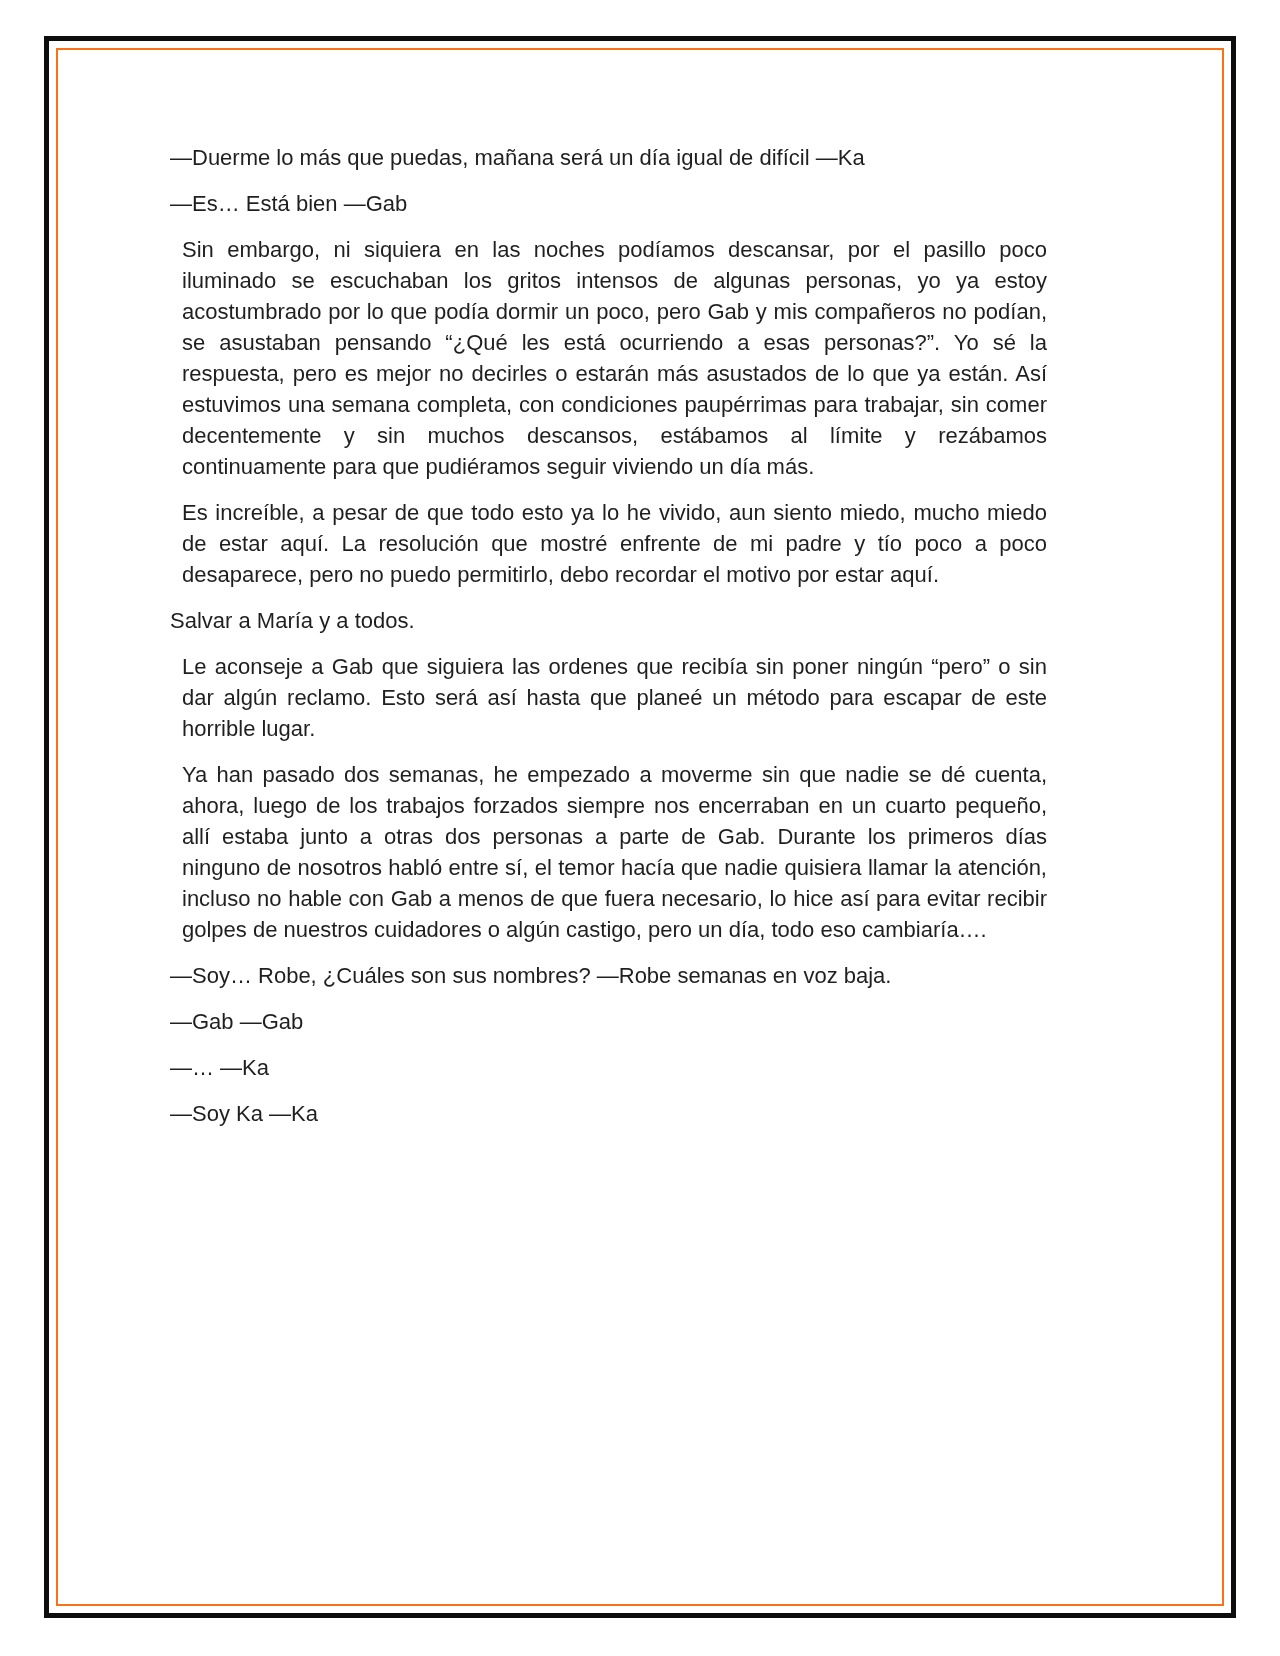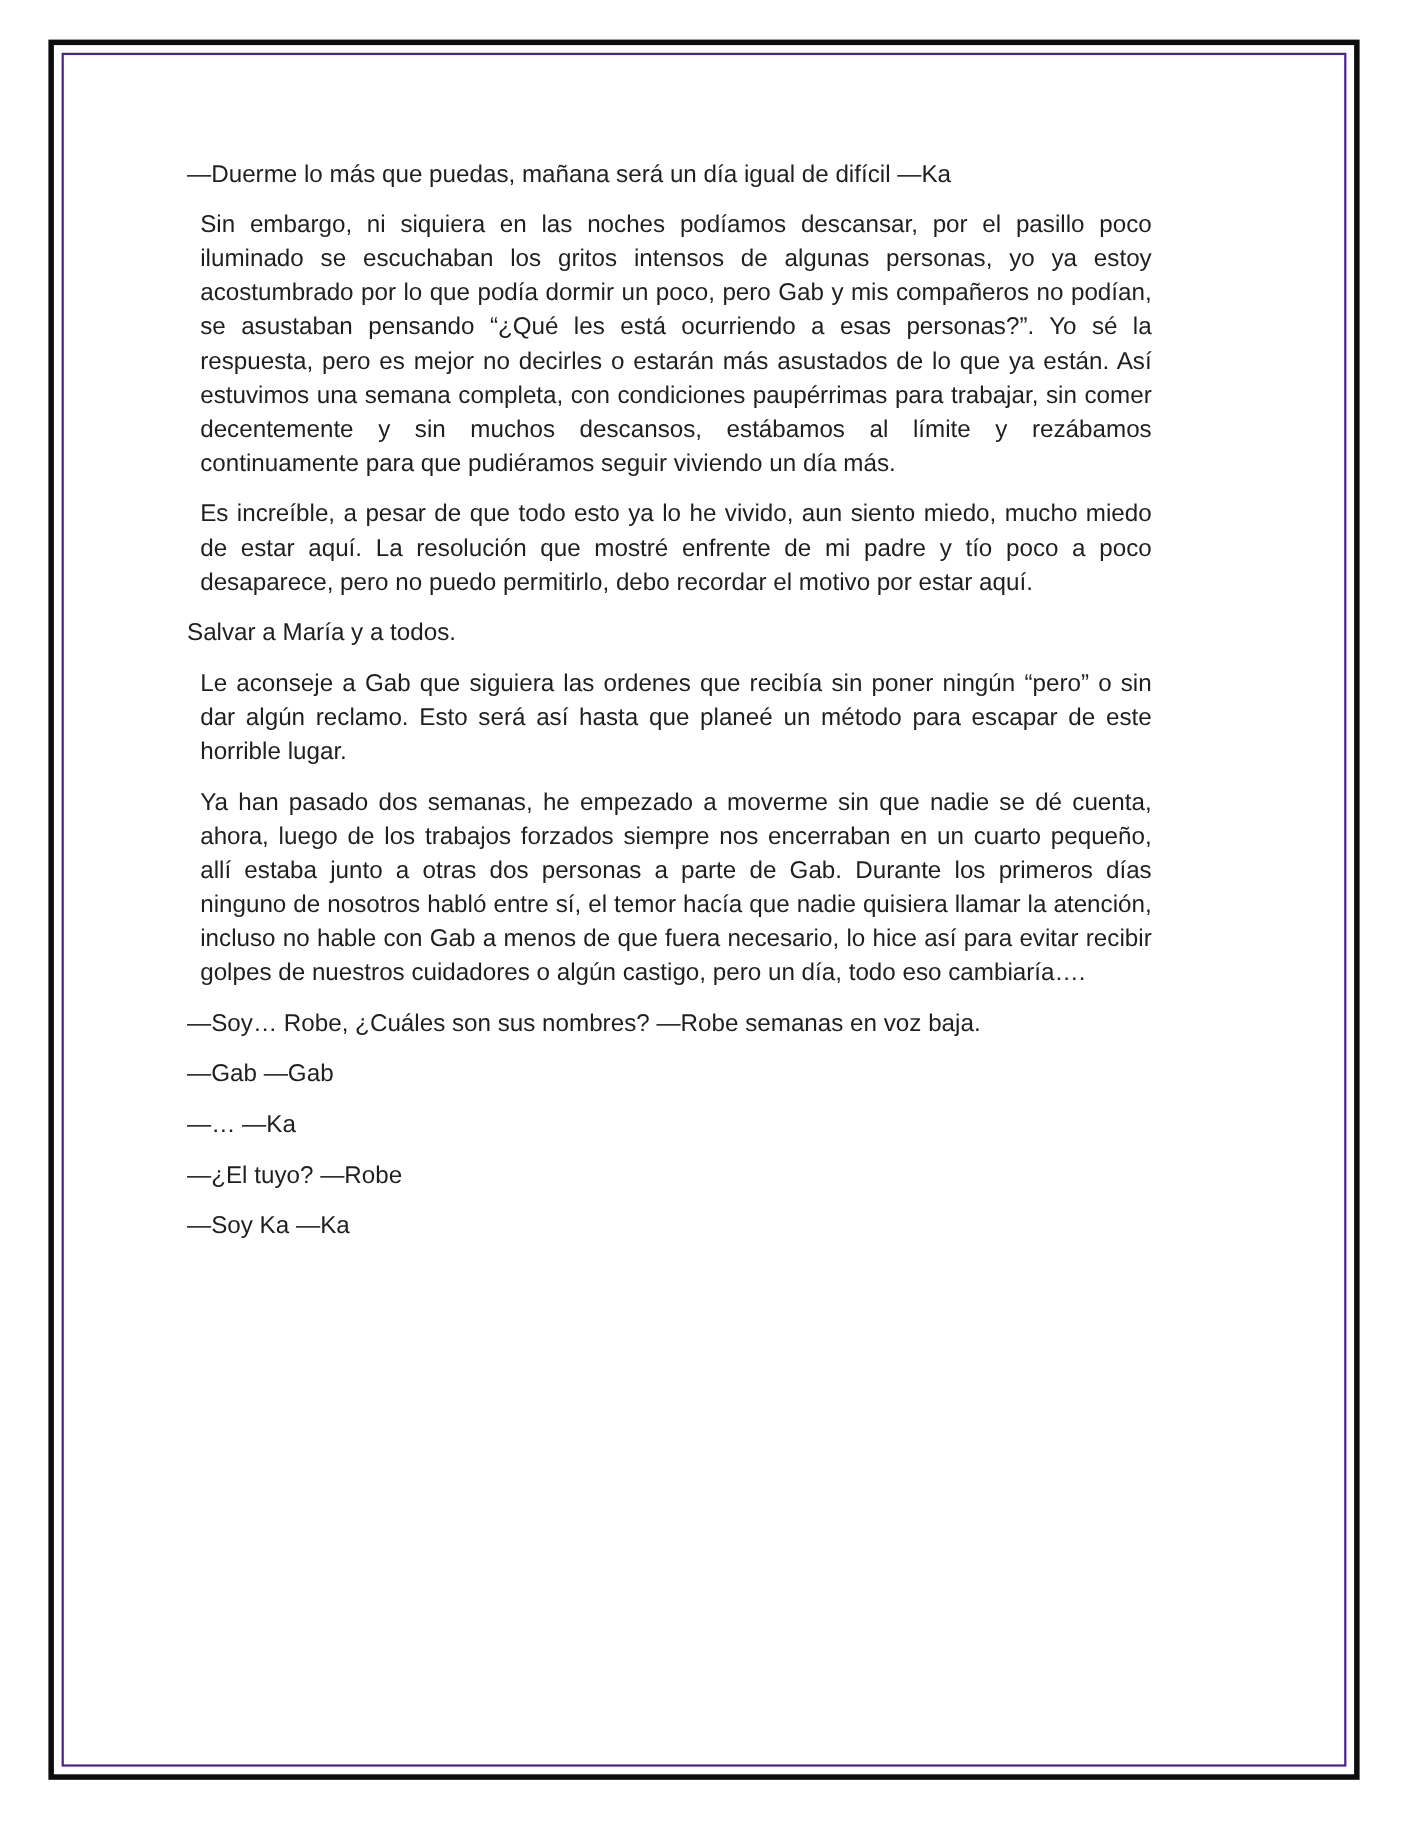--- a/index.html
+++ b/index.html
@@ -21,21 +21,21 @@
     box-sizing: border-box;
     width: 100%;
     height: 100%;
     border: 5px solid #0d0d0d;
     padding: 7px;
   }
   .frame-inner {
     box-sizing: border-box;
     width: 100%;
     height: 100%;
-    border: 2px solid #4c1d95;
+    border: 2px solid #f97316;
     padding: 92px 175px 40px 112px;
     overflow: hidden;
   }
   .doc-body {
     color: #1f1f1f;
     font-size: 22px;
     line-height: 31px;
   }
   .para {
     margin: 0 0 15px 0;
@@ -57,26 +57,26 @@
   }
 </style>
 </head>
 <body>
 
 <div class="page">
   <div class="frame-outer">
     <div class="frame-inner">
       <div class="doc-body">
           <p class="para dialogue">—Duerme lo más que puedas, mañana será un día igual de difícil —Ka</p>
+          <p class="para dialogue">—Es… Está bien —Gab</p>
           <p class="para body">Sin embargo, ni siquiera en las noches podíamos descansar, por el pasillo poco iluminado se escuchaban los gritos intensos de algunas personas, yo ya estoy acostumbrado por lo que podía dormir un poco, pero Gab y mis compañeros no podían, se asustaban pensando “¿Qué les está ocurriendo a esas personas?”. Yo sé la respuesta, pero es mejor no decirles o estarán más asustados de lo que ya están. Así estuvimos una semana completa, con condiciones paupérrimas para trabajar, sin comer decentemente y sin muchos descansos, estábamos al límite y rezábamos continuamente para que pudiéramos seguir viviendo un día más.</p>
           <p class="para body">Es increíble, a pesar de que todo esto ya lo he vivido, aun siento miedo, mucho miedo de estar aquí. La resolución que mostré enfrente de mi padre y tío poco a poco desaparece, pero no puedo permitirlo, debo recordar el motivo por estar aquí.</p>
           <p class="para dialogue">Salvar a María y a todos.</p>
           <p class="para body">Le aconseje a Gab que siguiera las ordenes que recibía sin poner ningún “pero” o sin dar algún reclamo. Esto será así hasta que planeé un método para escapar de este horrible lugar.</p>
           <p class="para body">Ya han pasado dos semanas, he empezado a moverme sin que nadie se dé cuenta, ahora, luego de los trabajos forzados siempre nos encerraban en un cuarto pequeño, allí estaba junto a otras dos personas a parte de Gab. Durante los primeros días ninguno de nosotros habló entre sí, el temor hacía que nadie quisiera llamar la atención, incluso no hable con Gab a menos de que fuera necesario, lo hice así para evitar recibir golpes de nuestros cuidadores o algún castigo, pero un día, todo eso cambiaría….</p>
           <p class="para dialogue">—Soy… Robe, ¿Cuáles son sus nombres? —Robe semanas en voz baja.</p>
           <p class="para dialogue">—Gab —Gab</p>
           <p class="para dialogue">—… —Ka</p>
-          <p class="para dialogue">—¿El tuyo? —Robe</p>
           <p class="para dialogue">—Soy Ka —Ka</p>
         </div>
     </div>
   </div>
 </div>
 
 </body></html>

